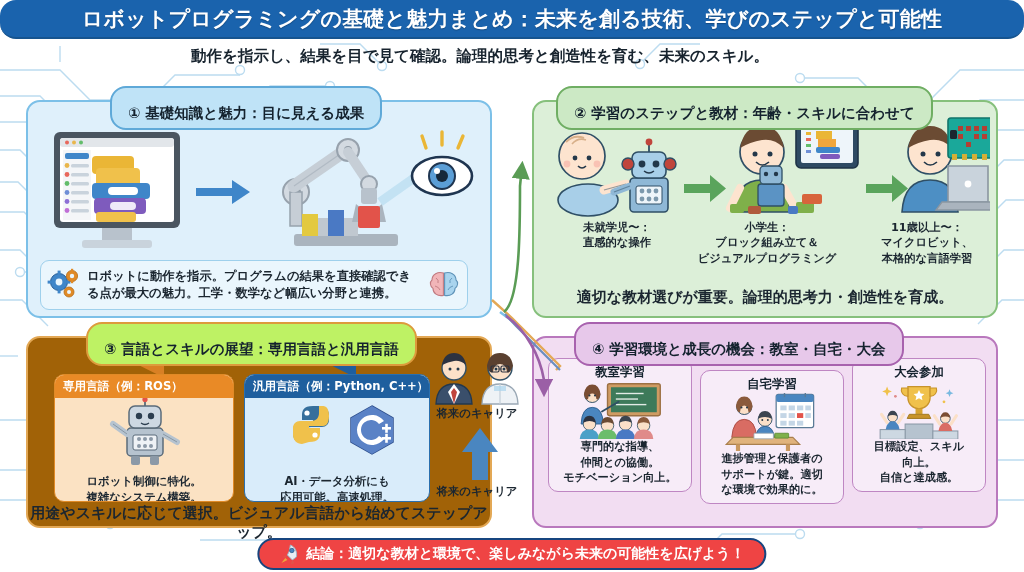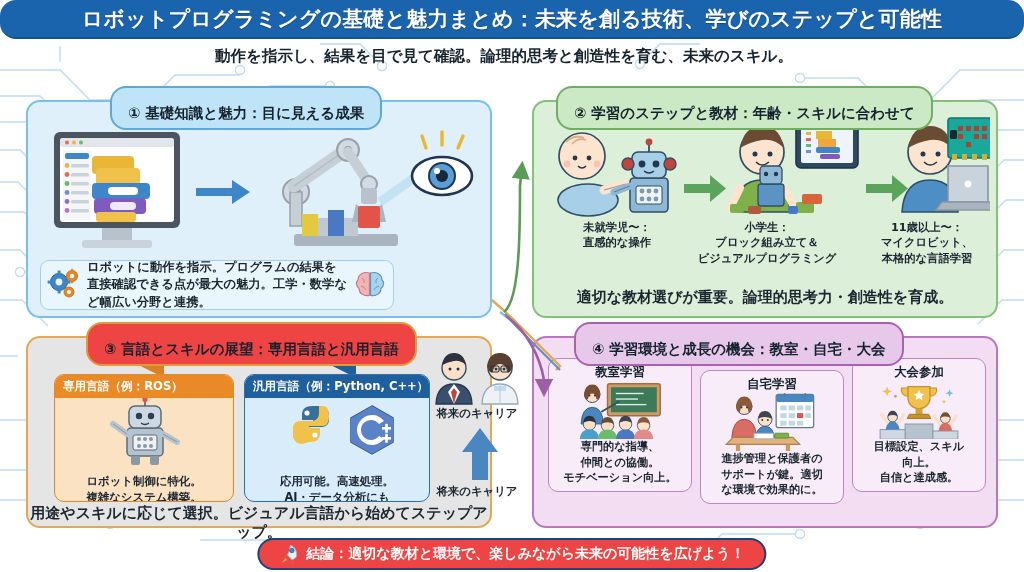--- a/index.html
+++ b/index.html
@@ -21,21 +21,21 @@
     display:flex;align-items:center;justify-content:center;
     border-bottom:2px solid #16548f;
     border-radius:16px;
   }
   .header-title{
     color:#ffffff;font-size:21px;font-weight:700;letter-spacing:.2px;
     white-space:nowrap;text-shadow:0 1px 1px rgba(0,0,0,.25);
   }
   .subtitle{
     position:absolute;left:0;top:46px;width:960px;text-align:center;z-index:6;
-    font-size:15.5px;font-weight:700;color:#17232e;white-space:nowrap;margin-left:24px;
+    font-size:15.5px;font-weight:700;color:#17232e;white-space:nowrap;
   }
 
   
   .panel{position:absolute;border-radius:14px;z-index:3;box-sizing:border-box;}
   .panel-title{
     position:absolute;z-index:5;border-radius:16px;
     padding:16px 16px 5px;font-size:14.5px;font-weight:700;color:#14222e;
     white-space:nowrap;box-sizing:border-box;
   }
   .panel-foot{
@@ -48,32 +48,32 @@
       background:#dff0fb;border:2px solid #7cc0e8;}
   #p1t{left:110px;top:86px;background:#bfe3f7;border:2px solid #5fa9d8;}
 
   
   #p2{left:532px;top:100px;width:466px;height:218px;
       background:#dcefd8;border:2px solid #86c07c;}
   #p2t{left:556px;top:86px;background:#cce9c5;border:2px solid #6fae63;}
 
   
   #p3{left:26px;top:336px;width:466px;height:192px;
-      background:#e5e5e5;border:2px solid #e3a855;}
-  #p3t{left:86px;top:322px;background:#ef4444;border:2px solid #dd9b3c;}
+      background:#a16207;border:2px solid #e3a855;}
+  #p3t{left:86px;top:322px;background:#bef264;border:2px solid #dd9b3c;}
 
   
   #p4{left:532px;top:336px;width:466px;height:192px;
       background:#f2ddf2;border:2px solid #b978bd;}
   #p4t{left:574px;top:322px;background:#e7c8ea;border:2px solid #a862ae;}
 
   
   .p1-art{position:absolute;left:18px;top:24px;width:430px;height:130px;}
   .p1-note{
-    position:absolute;left:12px;top:158px;width:354px;height:50px;
+    position:absolute;left:12px;top:158px;width:428px;height:50px;
     background:#eaf6fd;border:1.5px solid #9ed0ec;border-radius:9px;
     display:flex;align-items:center;gap:6px;padding:0 6px;box-sizing:border-box;
   }
   .p1-note-text{font-size:12.3px;font-weight:700;line-height:1.42;color:#1b2630;flex:1;text-align:left;}
 
   
   .step{position:absolute;top:118px;text-align:center;font-size:11.3px;
         font-weight:700;line-height:1.35;color:#1b2630;white-space:nowrap;}
   #s1{left:18px;width:130px;}
   #s2{left:140px;width:186px;}
@@ -498,22 +498,22 @@
               <rect x="33" y="21" width="9" height="2.6"></rect>
               <rect x="36.2" y="17.8" width="2.6" height="9"></rect>
             </g>
           <g fill="#ffffff">
               <rect x="33" y="31" width="9" height="2.6"></rect>
               <rect x="36.2" y="27.8" width="2.6" height="9"></rect>
             </g>
         </g>
       </svg>
       <div class="lang-body">
+        <div>AI・データ分析にも</div>
         <div>応用可能。高速処理。</div>
-        <div>AI・データ分析にも</div>
       </div>
     </div>
 
     <svg style="position:absolute;left:404px;top:14px;" width="92" height="54" viewBox="0 0 92 54">
       <g>
         <circle cx="22" cy="16" r="12" fill="#fbe0c8" stroke="#2f4f66" stroke-width="1.4"></circle>
         <path d="M10 13 q2 -12 12 -12 q10 0 12 12 q-6 -5 -12 -4 q-6 1 -12 4z" fill="#2c3240"></path>
         <circle cx="18" cy="17" r="1.5" fill="#23384a"></circle>
           <circle cx="26" cy="17" r="1.5" fill="#23384a"></circle>
         <path d="M4 52 q1 -20 18 -20 q17 0 18 20z" fill="#3a4f6b" stroke="#22384f" stroke-width="1.3"></path>

